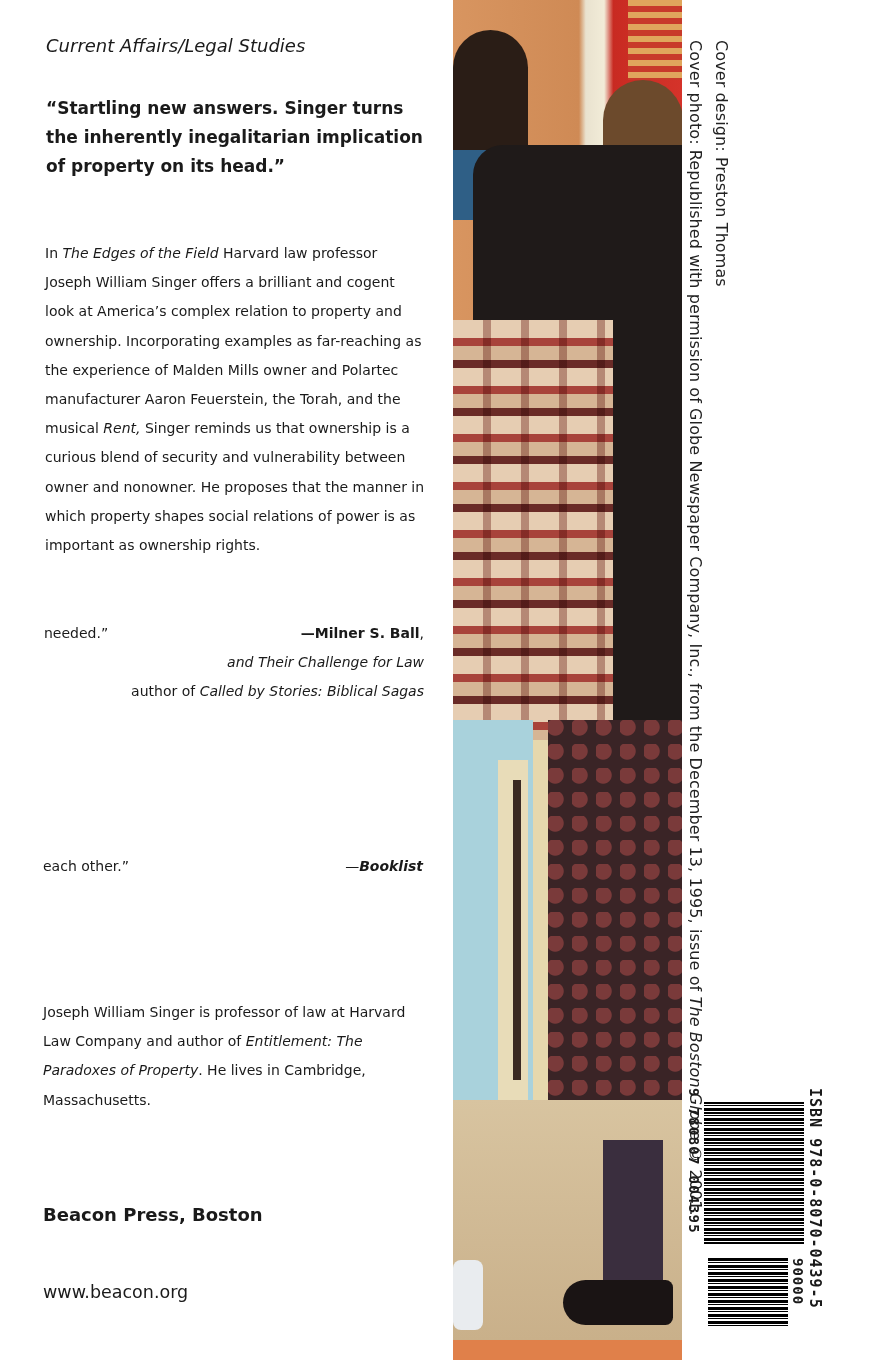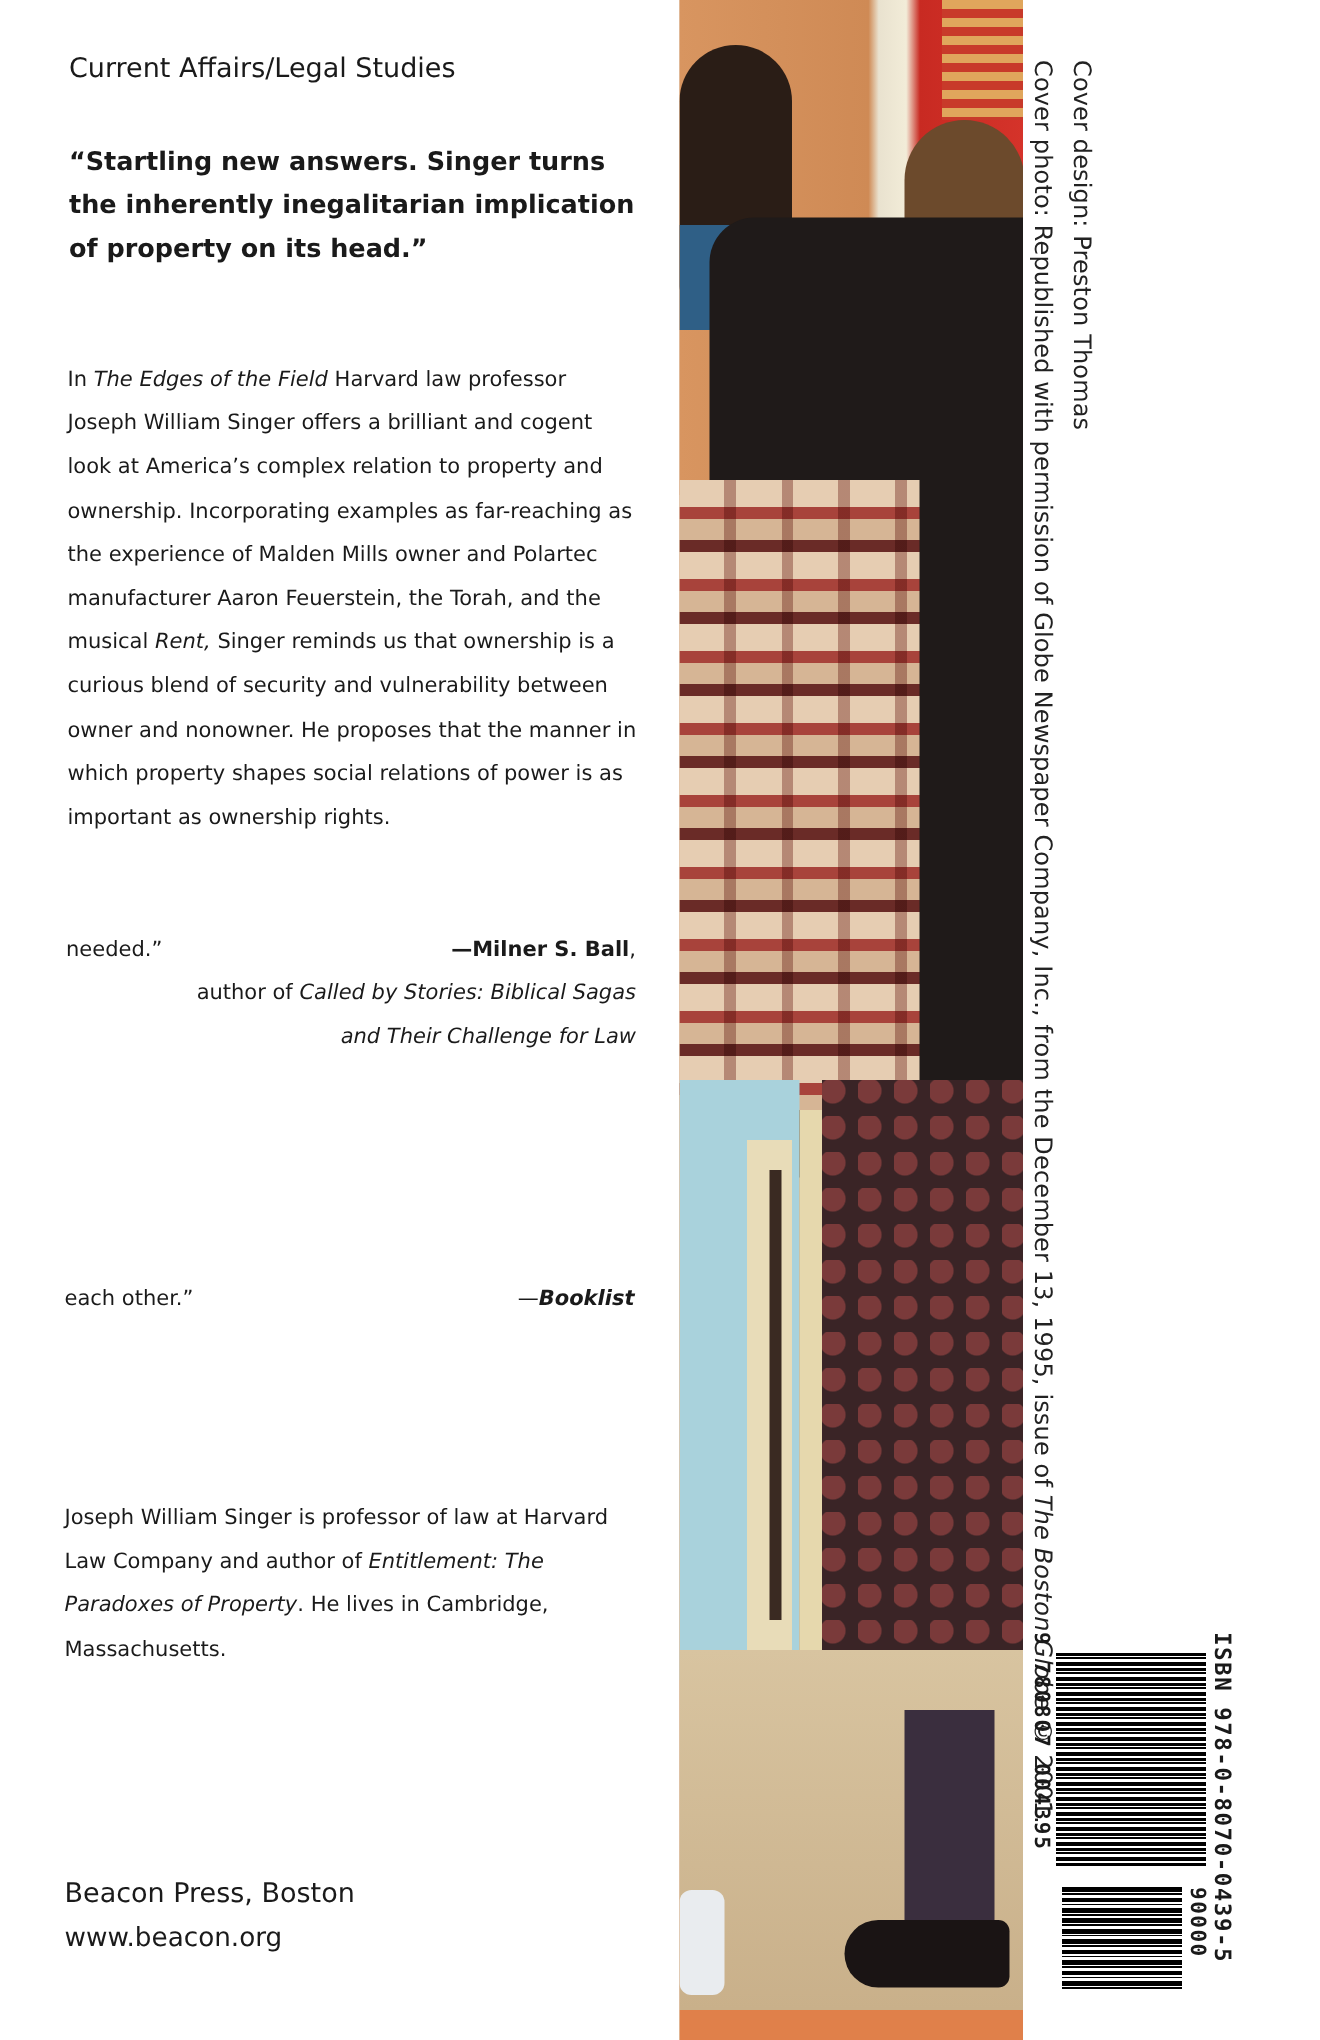--- a/index.html
+++ b/index.html
@@ -1,27 +1,27 @@
 <!DOCTYPE html>
 <html><head>
 <meta charset="utf-8">
 <style>
   html, body { margin:0; padding:0; }
   body { width:880px; height:1360px; background:#fff; position:relative; overflow:hidden;
          font-family:"DejaVu Sans", sans-serif; color:#1a1a1a; }
   .p { font-size:14px; line-height:29.2px; margin:0; }
-  .category { position:absolute; left:46px; top:35px; font-size:18px; }
+  .category { position:absolute; left:46px; top:35px; font-size:18px;font-style:italic; }
   .blurb-quote { position:absolute; left:46px; top:94px; width:380px; font-weight:bold; font-size:17px; line-height:29px; }
   .blurb-attr { text-align:right; font-weight:normal; }
   .blurb-attr b { font-style:italic; font-weight:bold; }
   .desc { position:absolute; left:45px; top:239px; width:382px; }
   .review1 { position:absolute; left:44px; top:619px; width:380px; }
   .review2 { position:absolute; left:43px; top:852px; width:380px; }
   .bio { position:absolute; left:43px; top:998px; width:384px; }
-  .publisher { position:absolute; left:43px; top:1252px; font-weight:normal; font-size:18px; }
+  .publisher { position:absolute; left:43px; top:1204px; font-weight:bold; font-size:18px; }
   .url { position:absolute; left:43px; top:1234px; font-size:17.5px;margin-top:48px; }
   .right { text-align:right; }
   .split { display:flex; justify-content:space-between; }
   i { font-style:italic; }
 
   .photo { position:absolute; left:453px; top:0; width:229px; height:1360px; overflow:hidden; background:#c58a55; }
   .photo div { position:absolute; }
 
   .vtext { position:absolute; writing-mode:vertical-rl; font-size:16px; color:#222; white-space:nowrap; letter-spacing:0.1px; }
   .v1 { left:712px; top:40px; }
@@ -47,22 +47,22 @@
 
 <p class="p desc">
   <span>In </span><i>The Edges of the Field</i><span> Harvard law professor Joseph William Singer offers a brilliant and cogent look at America’s complex relation to property and ownership. Incorporating examples as far-reaching as the experience of Malden Mills owner and Polartec manufacturer Aaron Feuerstein, the Torah, and the musical </span><i>Rent,</i><span> Singer reminds us that ownership is a curious blend of security and vulnerability between owner and nonowner. He proposes that the manner in which property shapes social relations of power is as important as ownership rights.</span>
 </p>
 
 <div class="p review1">
   <div class="split">
     <span>needed.”</span>
     <span><b>—Milner S. Ball</b><span>,</span></span>
   </div>
+  <div class="right"><i>and Their Challenge for Law</i></div>
   <div class="right"><span>author of </span><i>Called by Stories: Biblical Sagas</i></div>
-  <div class="right"><i>and Their Challenge for Law</i></div>
 </div>
 
 <div class="p review2">
   <div class="split">
     <span>each other.”</span>
     <span><span>—</span><b><i>Booklist</i></b></span>
   </div>
 </div>
 
 <p class="p bio">

